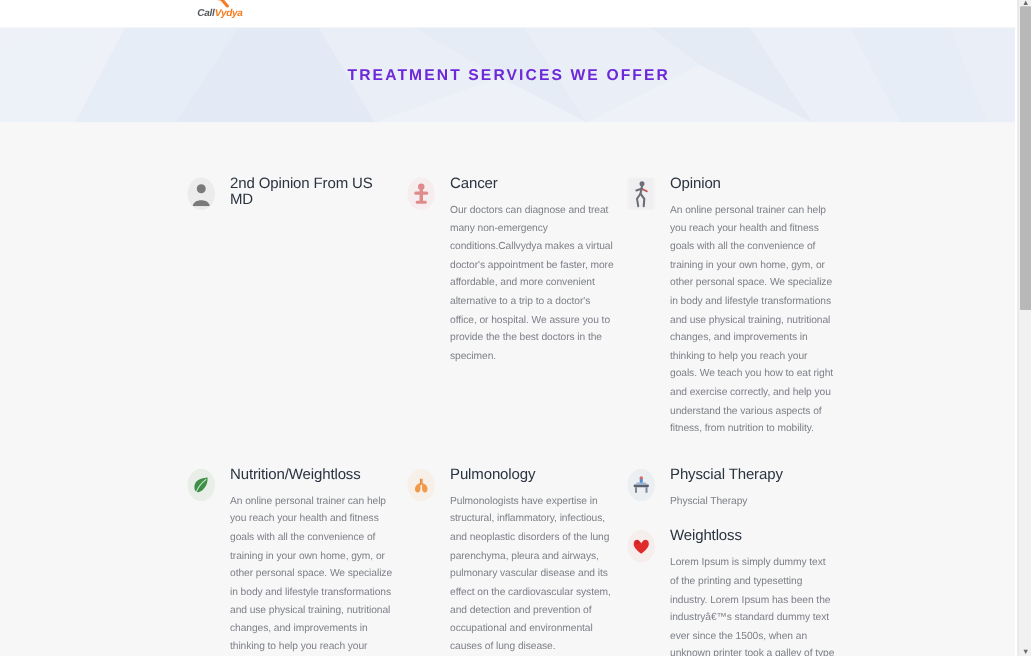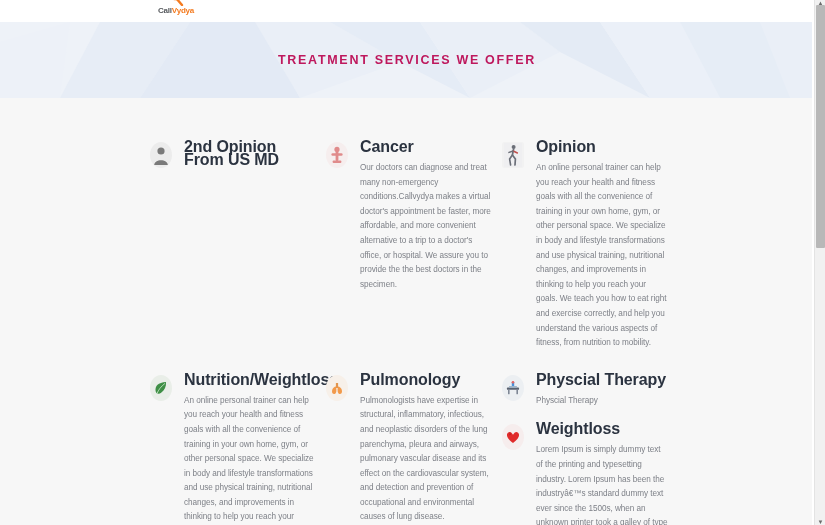--- a/index.html
+++ b/index.html
@@ -15,20 +15,21 @@
     background: #f7f7f7;
     position: relative;
   }
 
   
   .topbar {
     height: 22px;
     background: #ffffff;
     position: relative;
     width: 814px;
+    font-style: italic;
   }
 
   .logo-wrap {
     position: absolute;
     left: 148px;
     top: -14px;
     width: 56px;
     height: 34px;
     text-align: center;
   }
@@ -58,21 +59,21 @@
   }
 
   .hero svg { position: absolute; inset: 0; }
 
   .hero-title {
     position: relative;
     text-align: center;
     font-size: 12.5px;
     font-weight: 700;
     letter-spacing: 1.7px;
-    color: #be185d;
+    color: #6d28d9;
     line-height: 76px;
     font-family: "Liberation Sans", sans-serif;
   }
 
   
   .content {
     width: 814px;
     background: #f7f7f7;
     height: 427px;
     position: relative;
@@ -107,22 +108,22 @@
   .ic-cancer   { background: #f6eeee; }
   .ic-fitness  { background: #f2f2f2; border-radius: 2px; }
   .ic-leaf     { background: #e9eee8; }
   .ic-lungs    { background: #f7f0e9; }
   .ic-pt       { background: #eceff2; }
   .ic-heart    { background: #f6eded; }
 
   .card-body { flex: 1 1 auto; min-width: 0; }
 
   .card-title {
-    font-size: 16px;
-    font-weight: 700;
+    font-size: 12px;
+    font-weight: 400;
     color: #2b3340;
     line-height: 13px;
     margin-bottom: 8px;
     letter-spacing: -0.1px;
   }
 
   .card-text {
     font-size: 8.2px;
     color: #7e8188;
     line-height: 14.6px;

